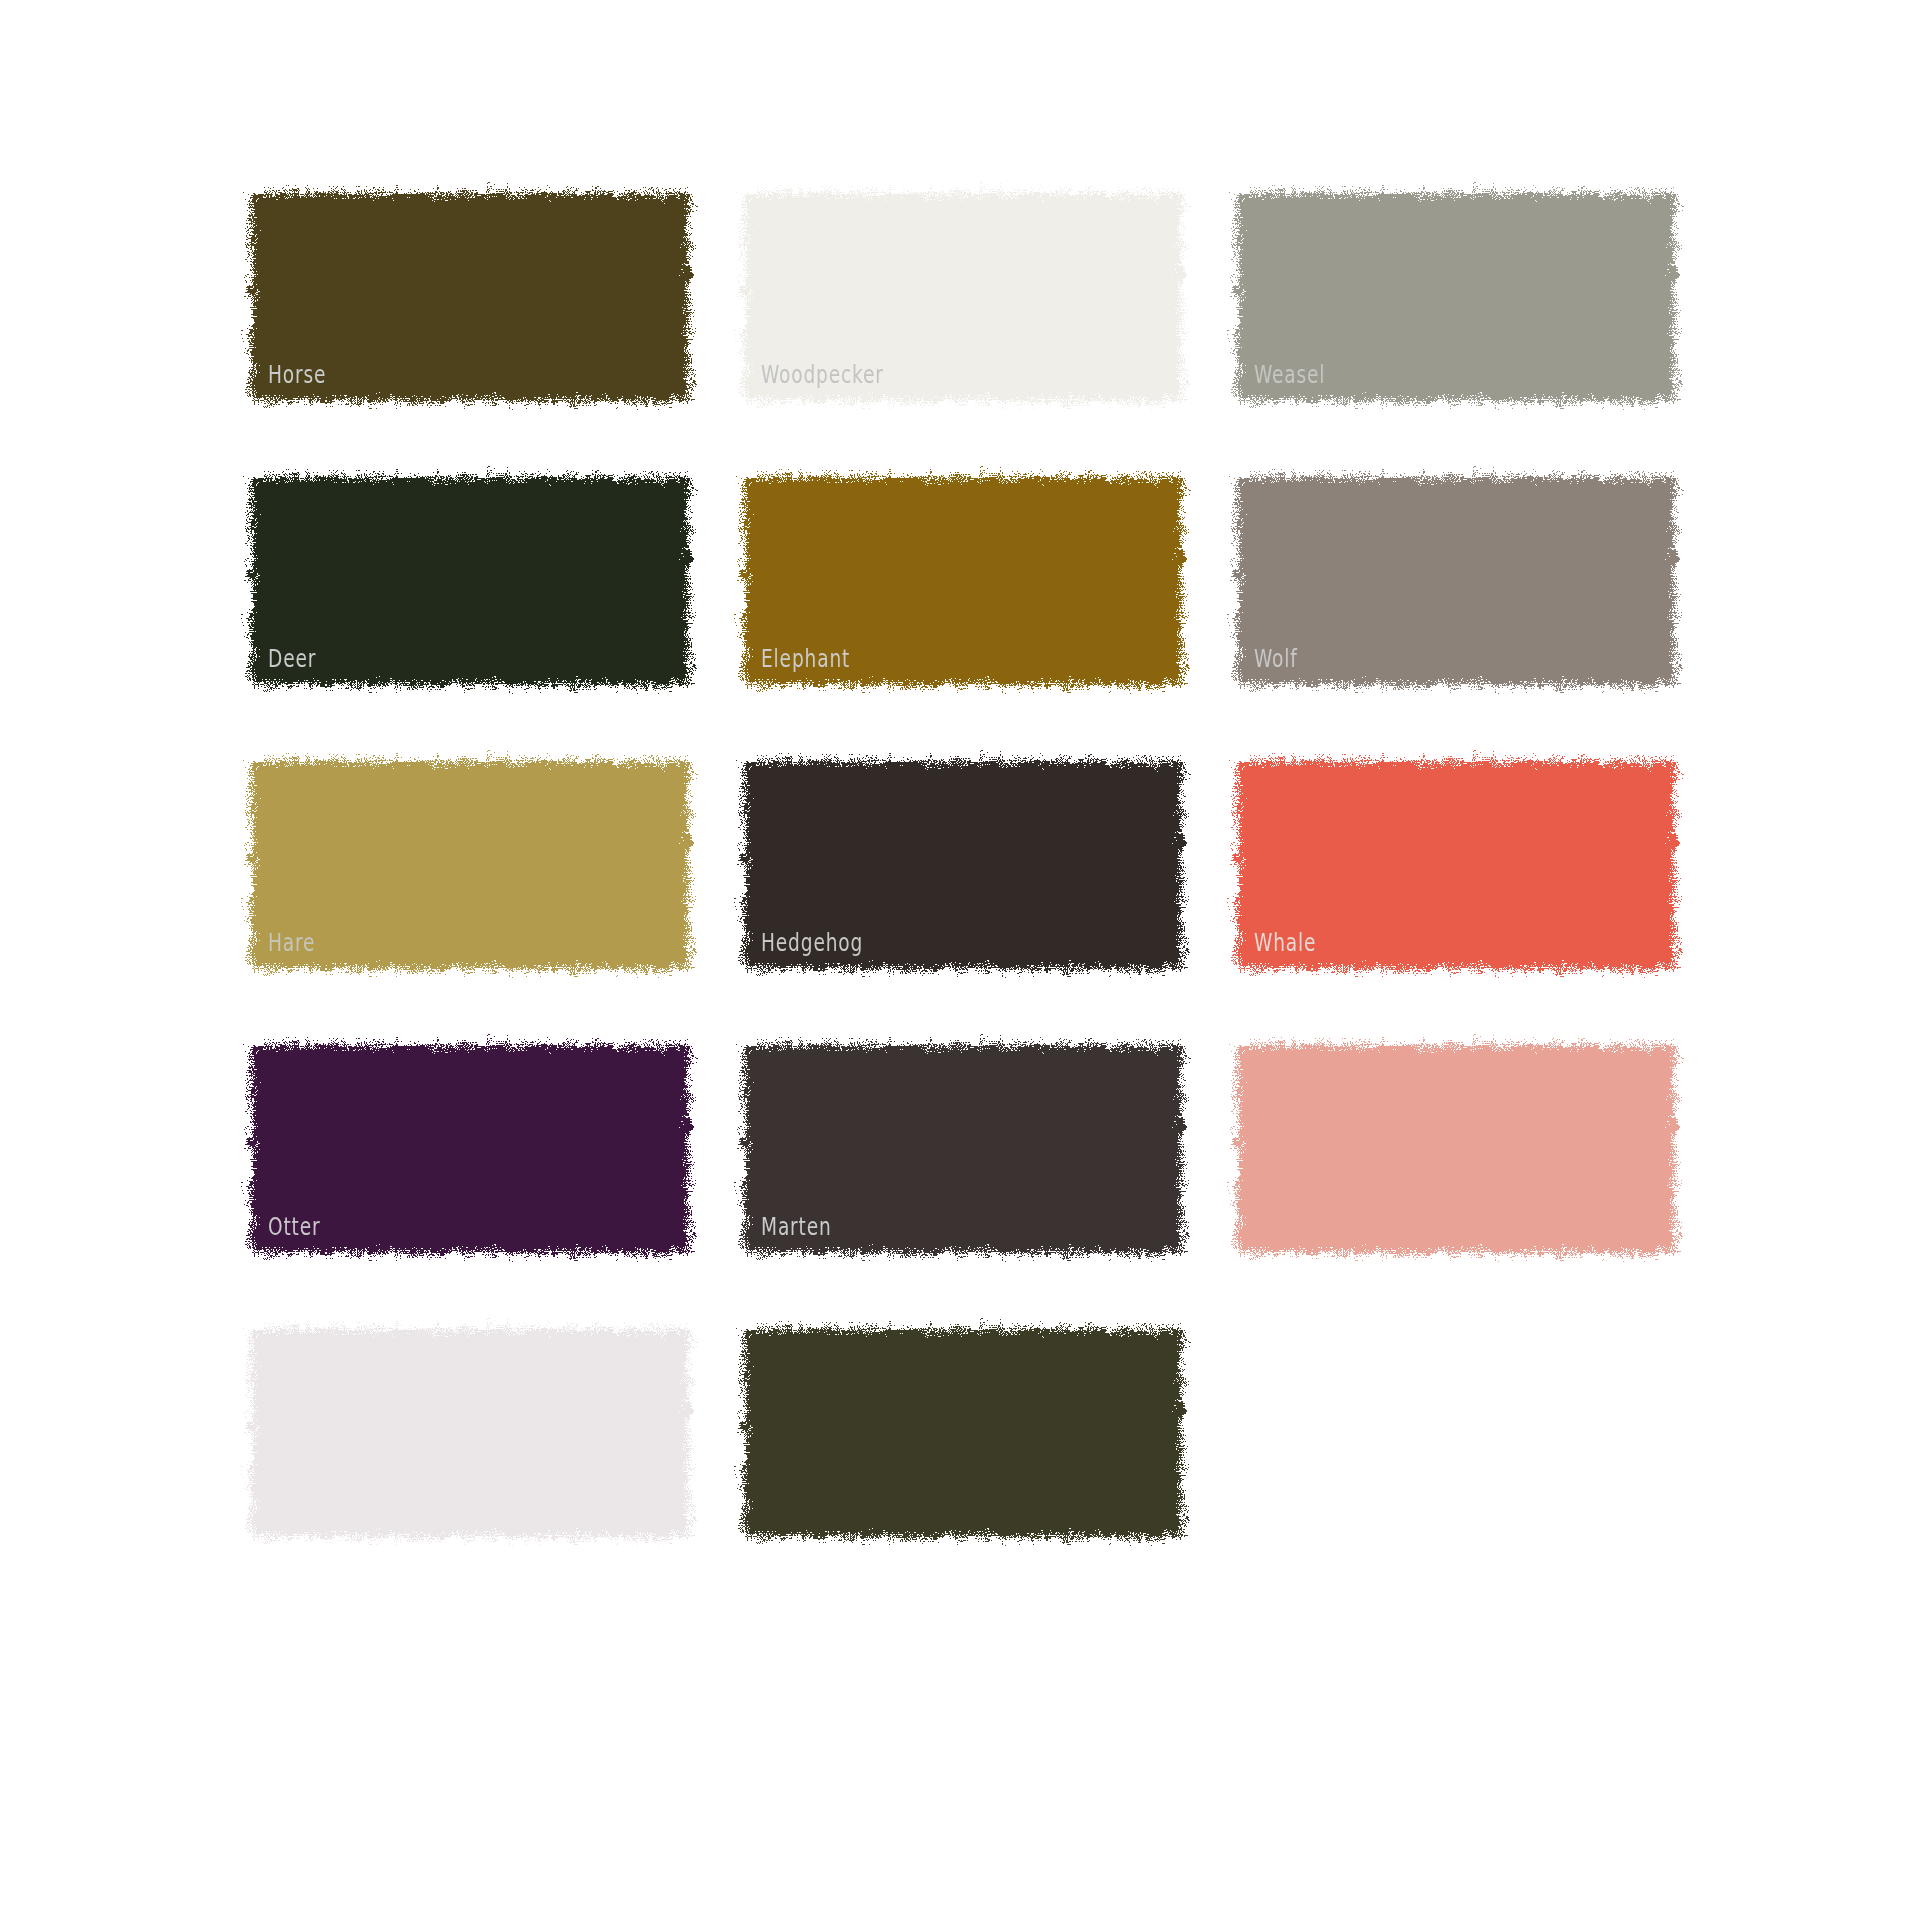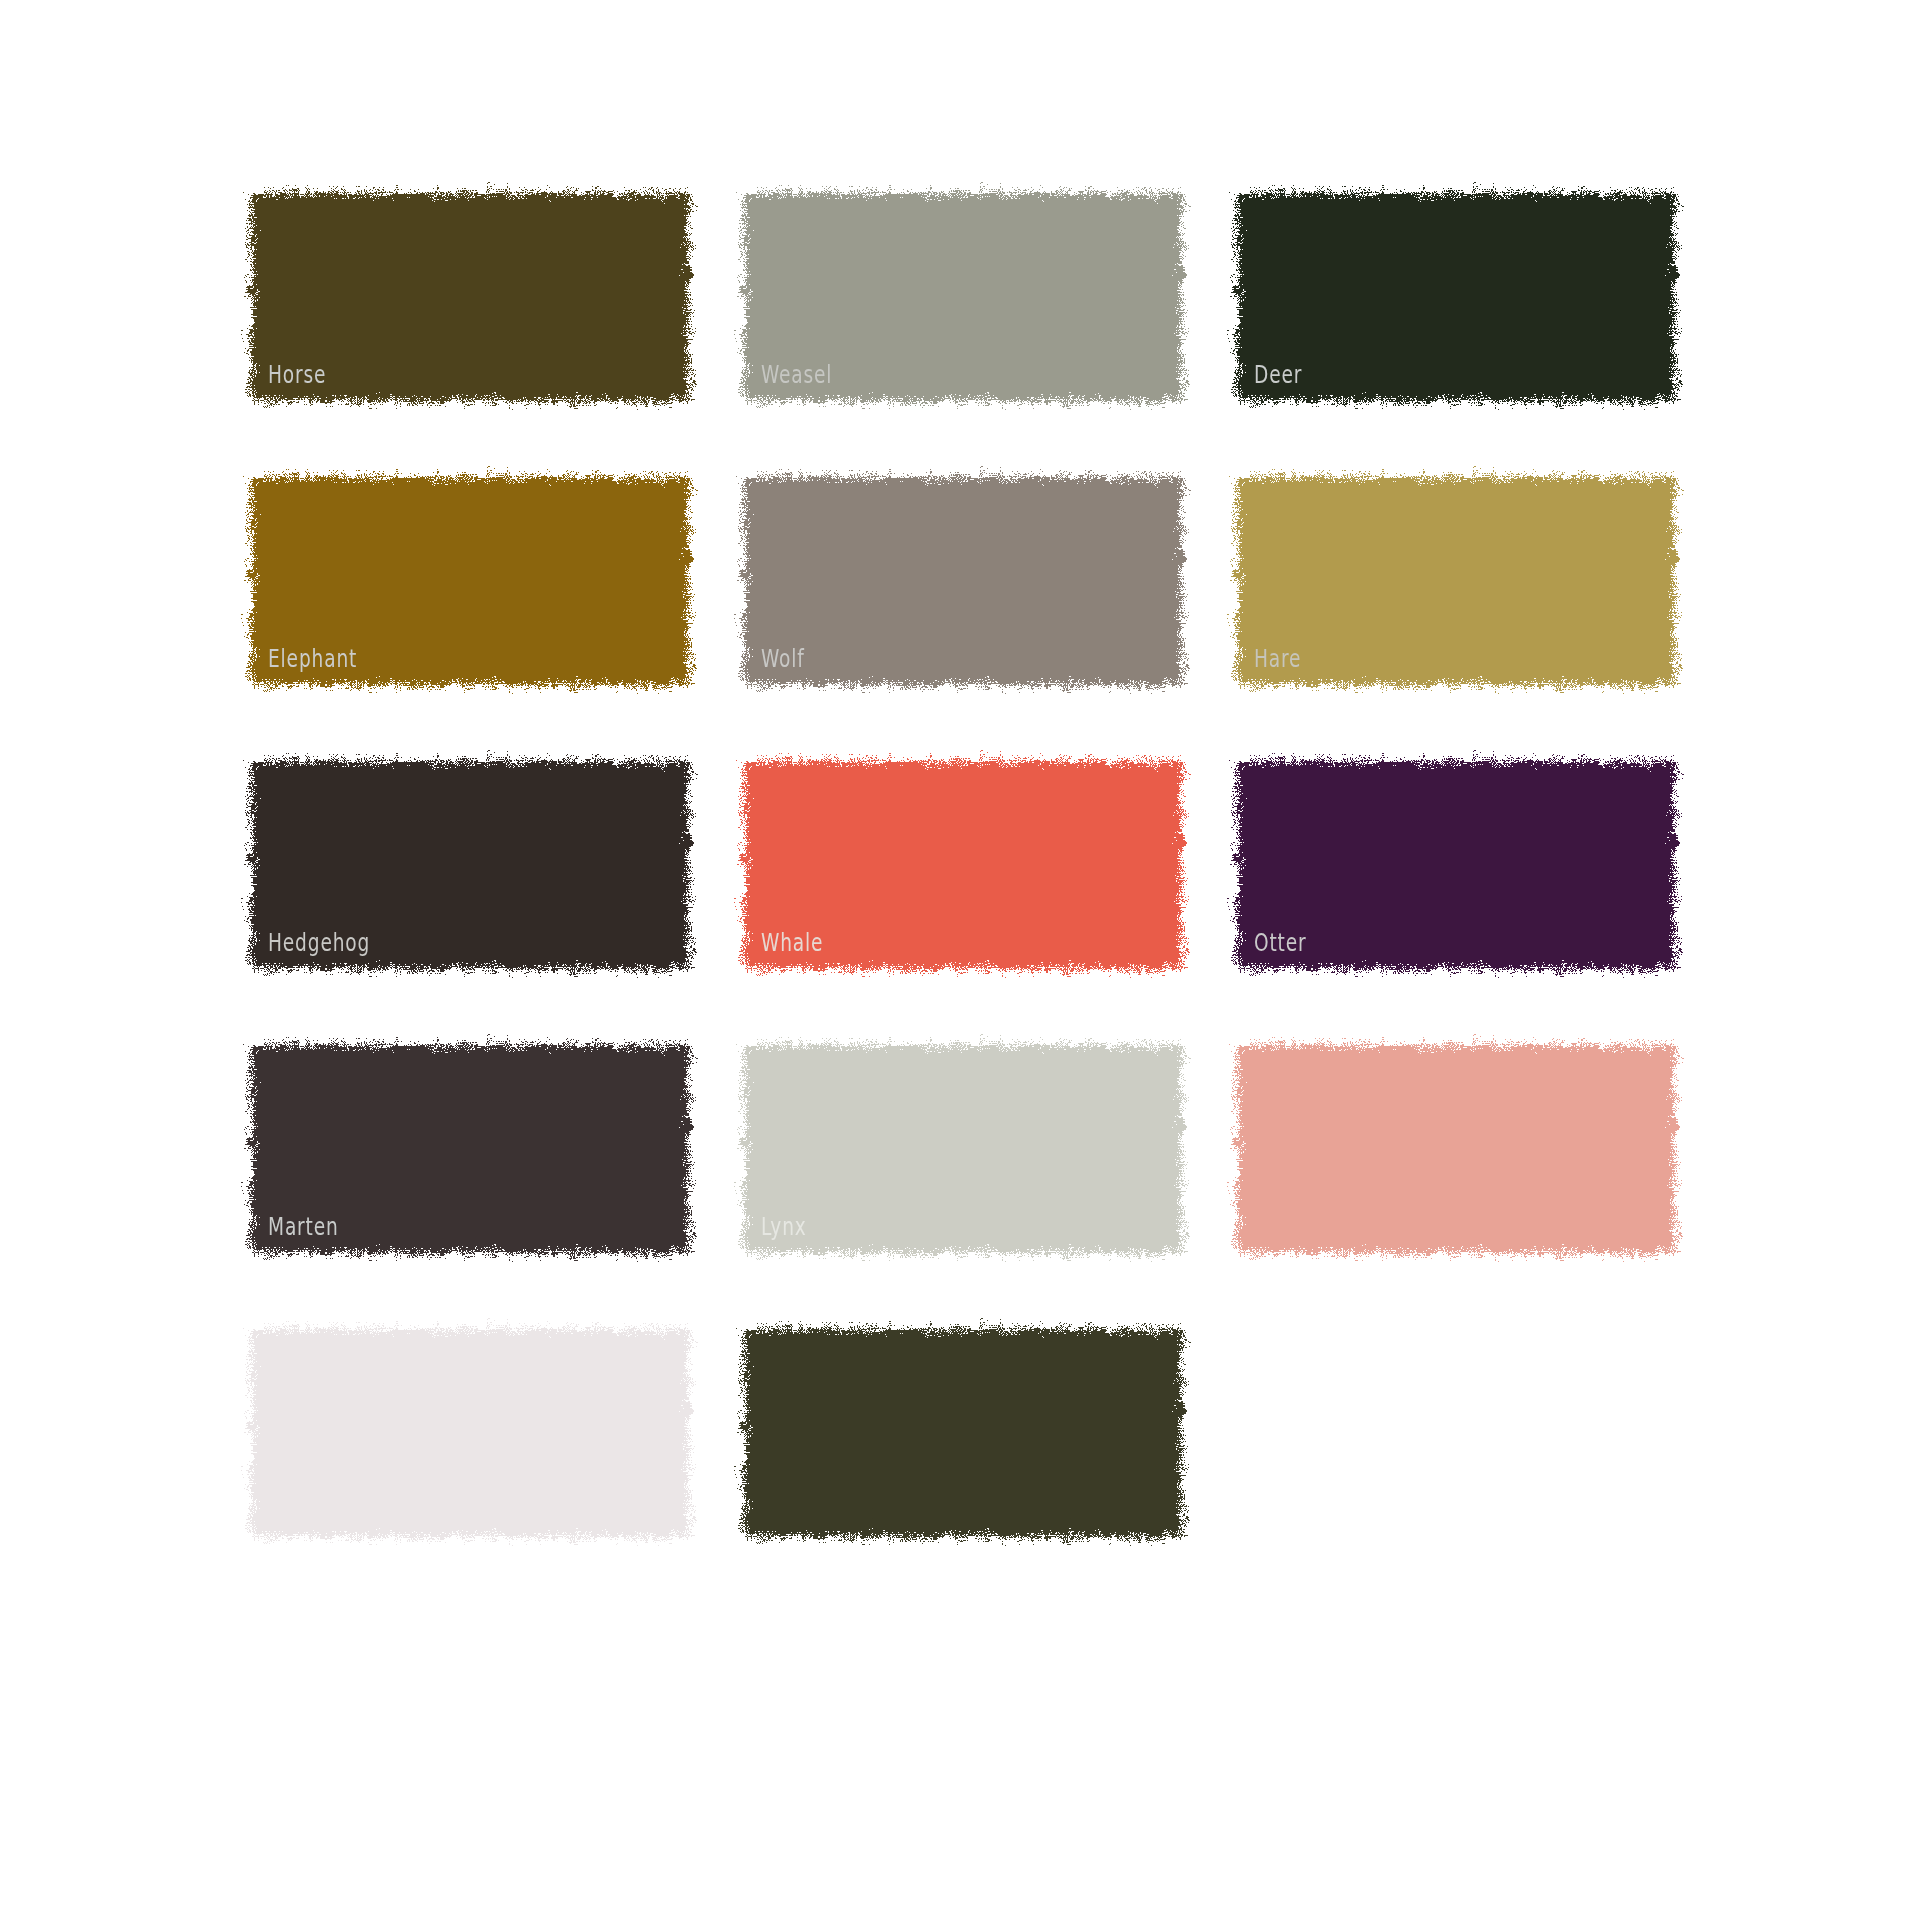--- a/index.html
+++ b/index.html
@@ -83,20 +83,24 @@
       </filter>
     </defs>
   </svg>
 
   <div id="swatch-grid">
       <div class="swatch">
         <div class="swatch-paint" style="background: rgb(77, 67, 28);"></div>
         <div class="swatch-label" style="color: rgb(201, 204, 203);">Horse</div>
       </div>
       <div class="swatch">
+        <div class="swatch-paint" style="background: rgb(239, 238, 233);"></div>
+        <div class="swatch-label" style="color: rgb(195, 195, 195);">Woodpecker</div>
+      </div>
+      <div class="swatch">
         <div class="swatch-paint" style="background: rgb(154, 155, 142);"></div>
         <div class="swatch-label" style="color: rgb(198, 199, 195);">Weasel</div>
       </div>
       <div class="swatch">
         <div class="swatch-paint" style="background: rgb(33, 41, 28);"></div>
         <div class="swatch-label" style="color: rgb(201, 204, 203);">Deer</div>
       </div>
       <div class="swatch">
         <div class="swatch-paint" style="background: rgb(139, 101, 12);"></div>
         <div class="swatch-label" style="color: rgb(203, 204, 203);">Elephant</div>
@@ -119,24 +123,20 @@
       </div>
       <div class="swatch">
         <div class="swatch-paint" style="background: rgb(61, 24, 64);"></div>
         <div class="swatch-label" style="color: rgb(201, 201, 201);">Otter</div>
       </div>
       <div class="swatch">
         <div class="swatch-paint" style="background: rgb(59, 48, 51);"></div>
         <div class="swatch-label" style="color: rgb(201, 204, 203);">Marten</div>
       </div>
       <div class="swatch">
-        <div class="swatch-paint" style="background: rgb(204, 205, 196);"></div>
-        <div class="swatch-label" style="color: rgb(230, 231, 226);">Lynx</div>
-      </div>
-      <div class="swatch">
         <div class="swatch-paint" style="background: rgb(232, 163, 150);"></div>
       </div>
       <div class="swatch">
         <div class="swatch-paint" style="background: rgb(235, 230, 231);"></div>
       </div>
       <div class="swatch">
         <div class="swatch-paint" style="background: rgb(59, 58, 38);"></div>
       </div>
     </div>
 

